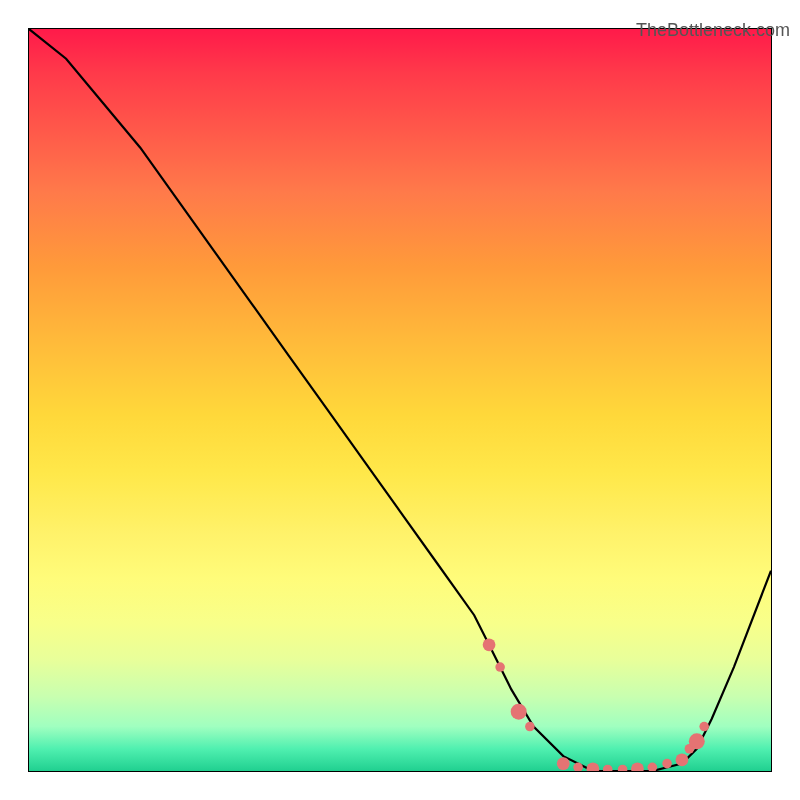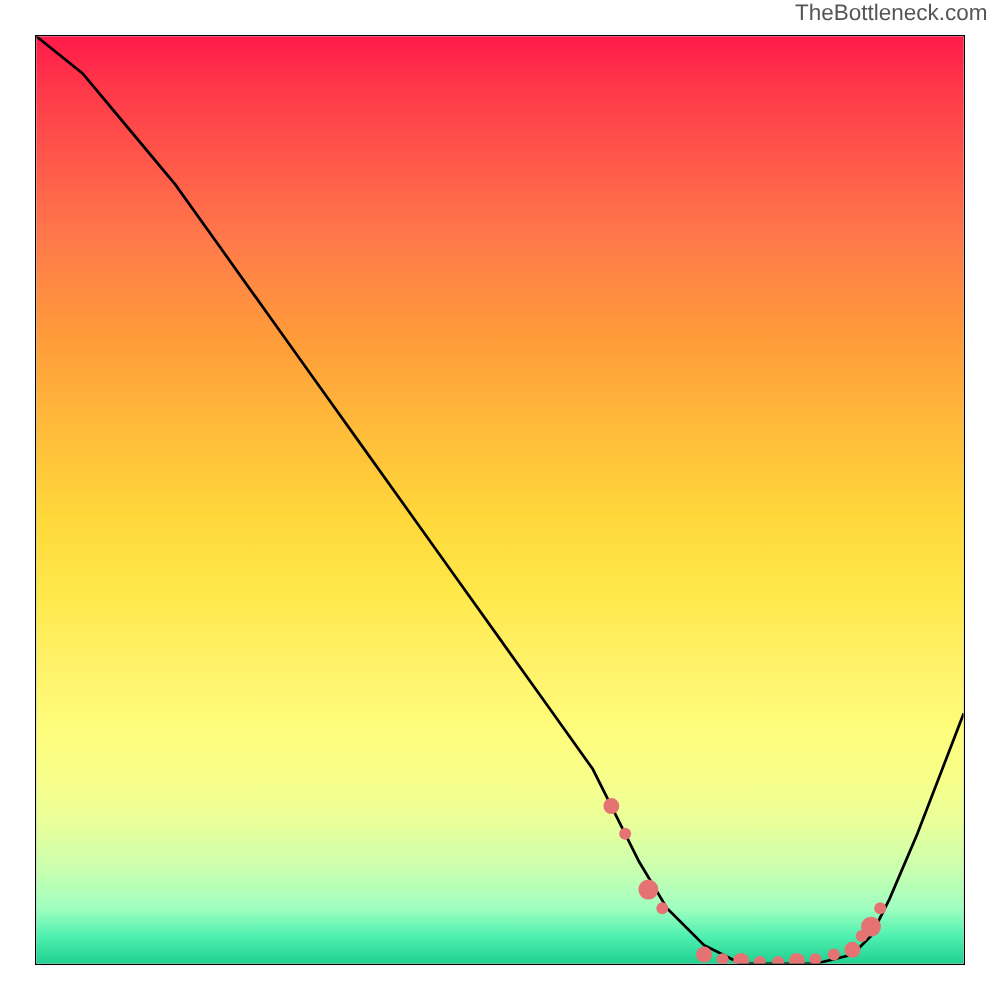--- a/index.html
+++ b/index.html
@@ -6,21 +6,21 @@
     margin: 0;
     padding: 0;
     width: 800px;
     height: 800px;
     background: #ffffff;
     font-family: Arial, sans-serif;
     position: relative;
   }
   .watermark {
     position: absolute;
-    top: 0;
+    top: 20px;
     right: 10px;
     font-size: 18px;
     color: #555555;
     font-weight: normal;
     z-index: 10;
   }
   .plot-area {
     position: absolute;
     top: 28px;
     left: 28px;

